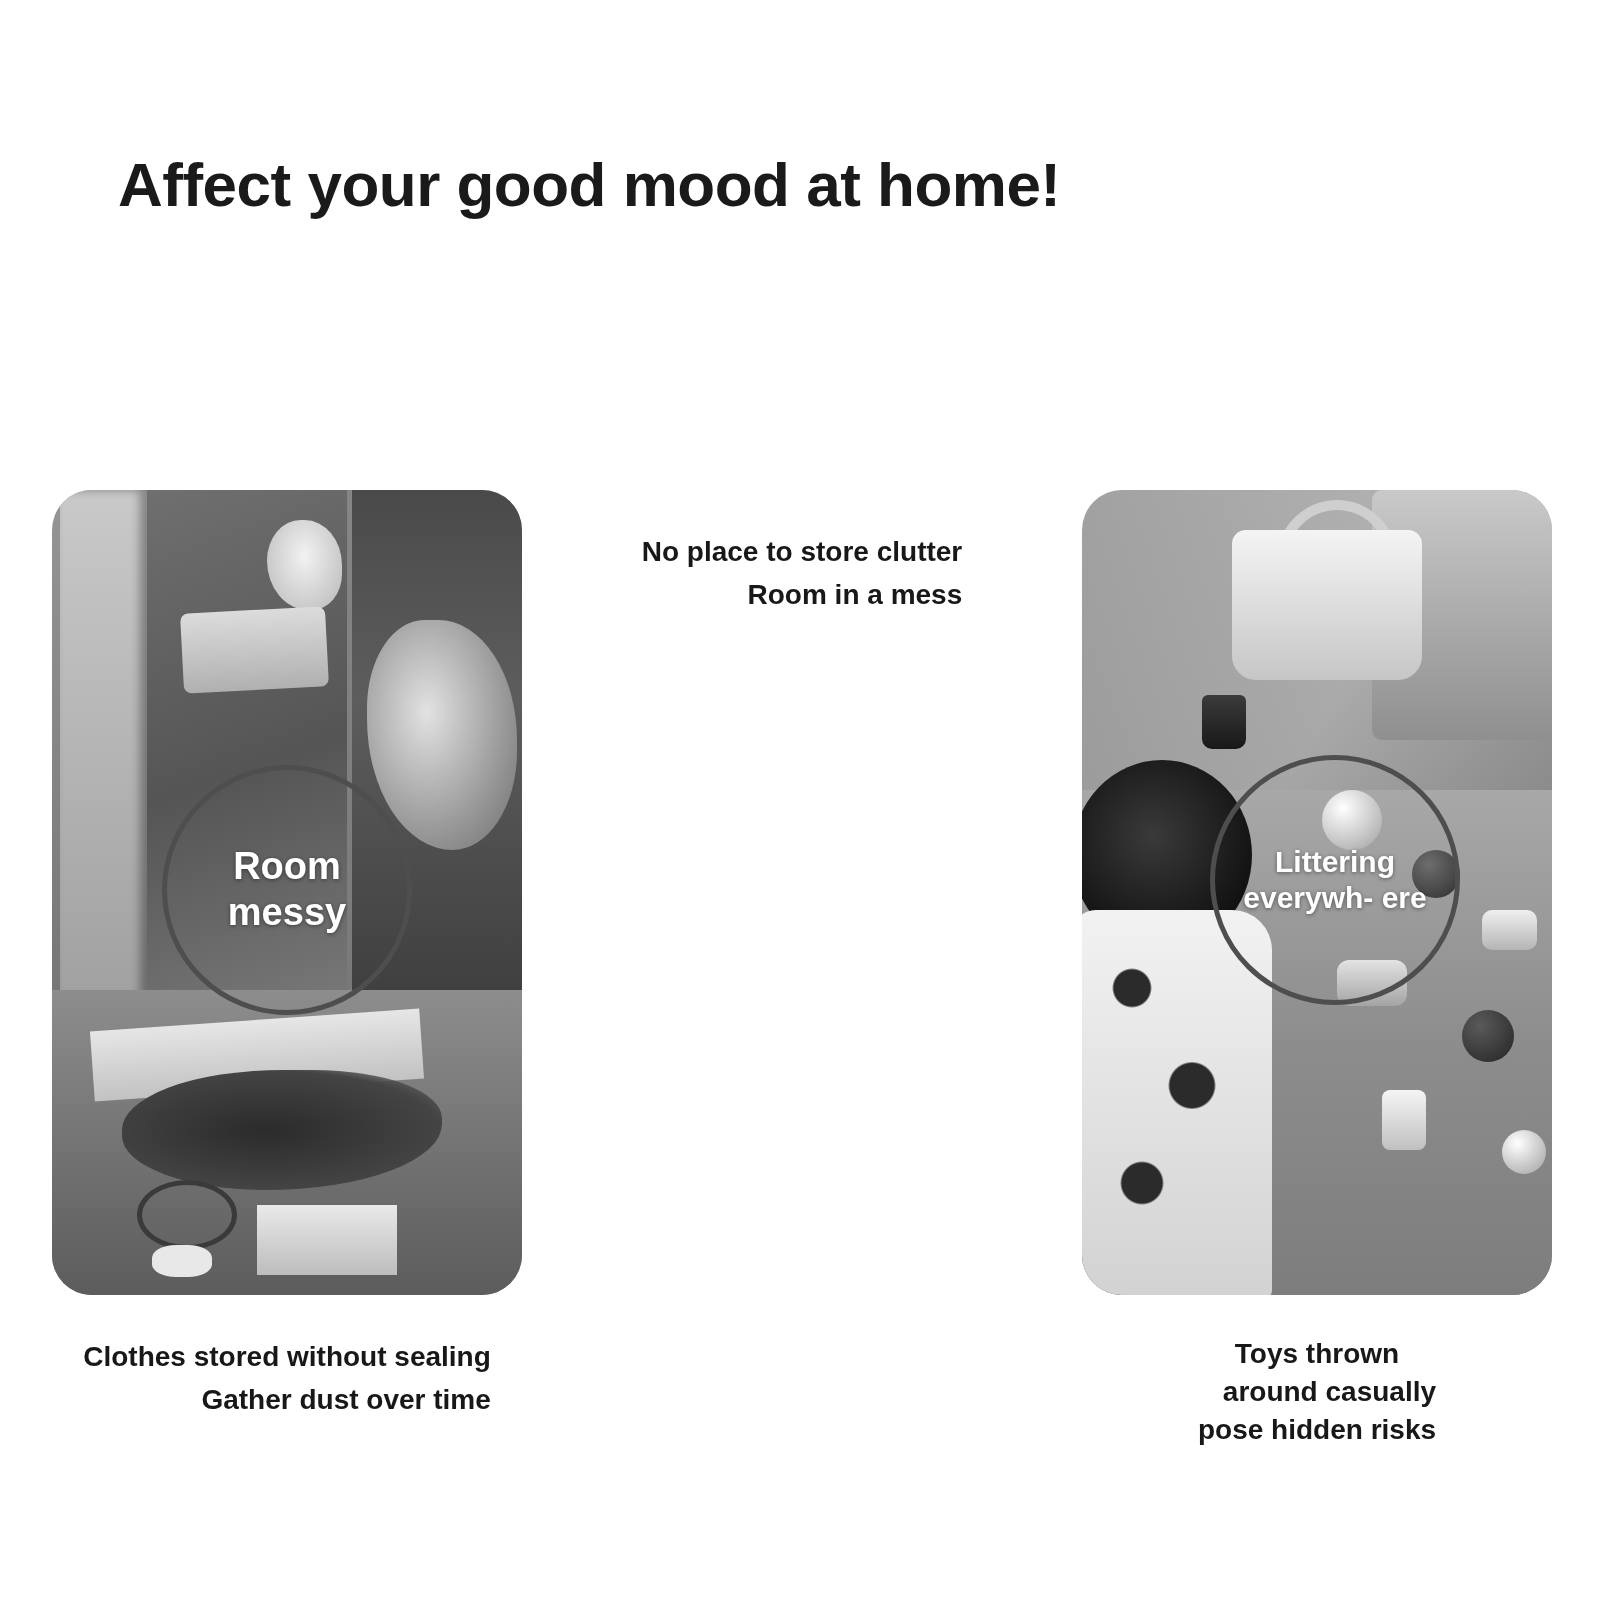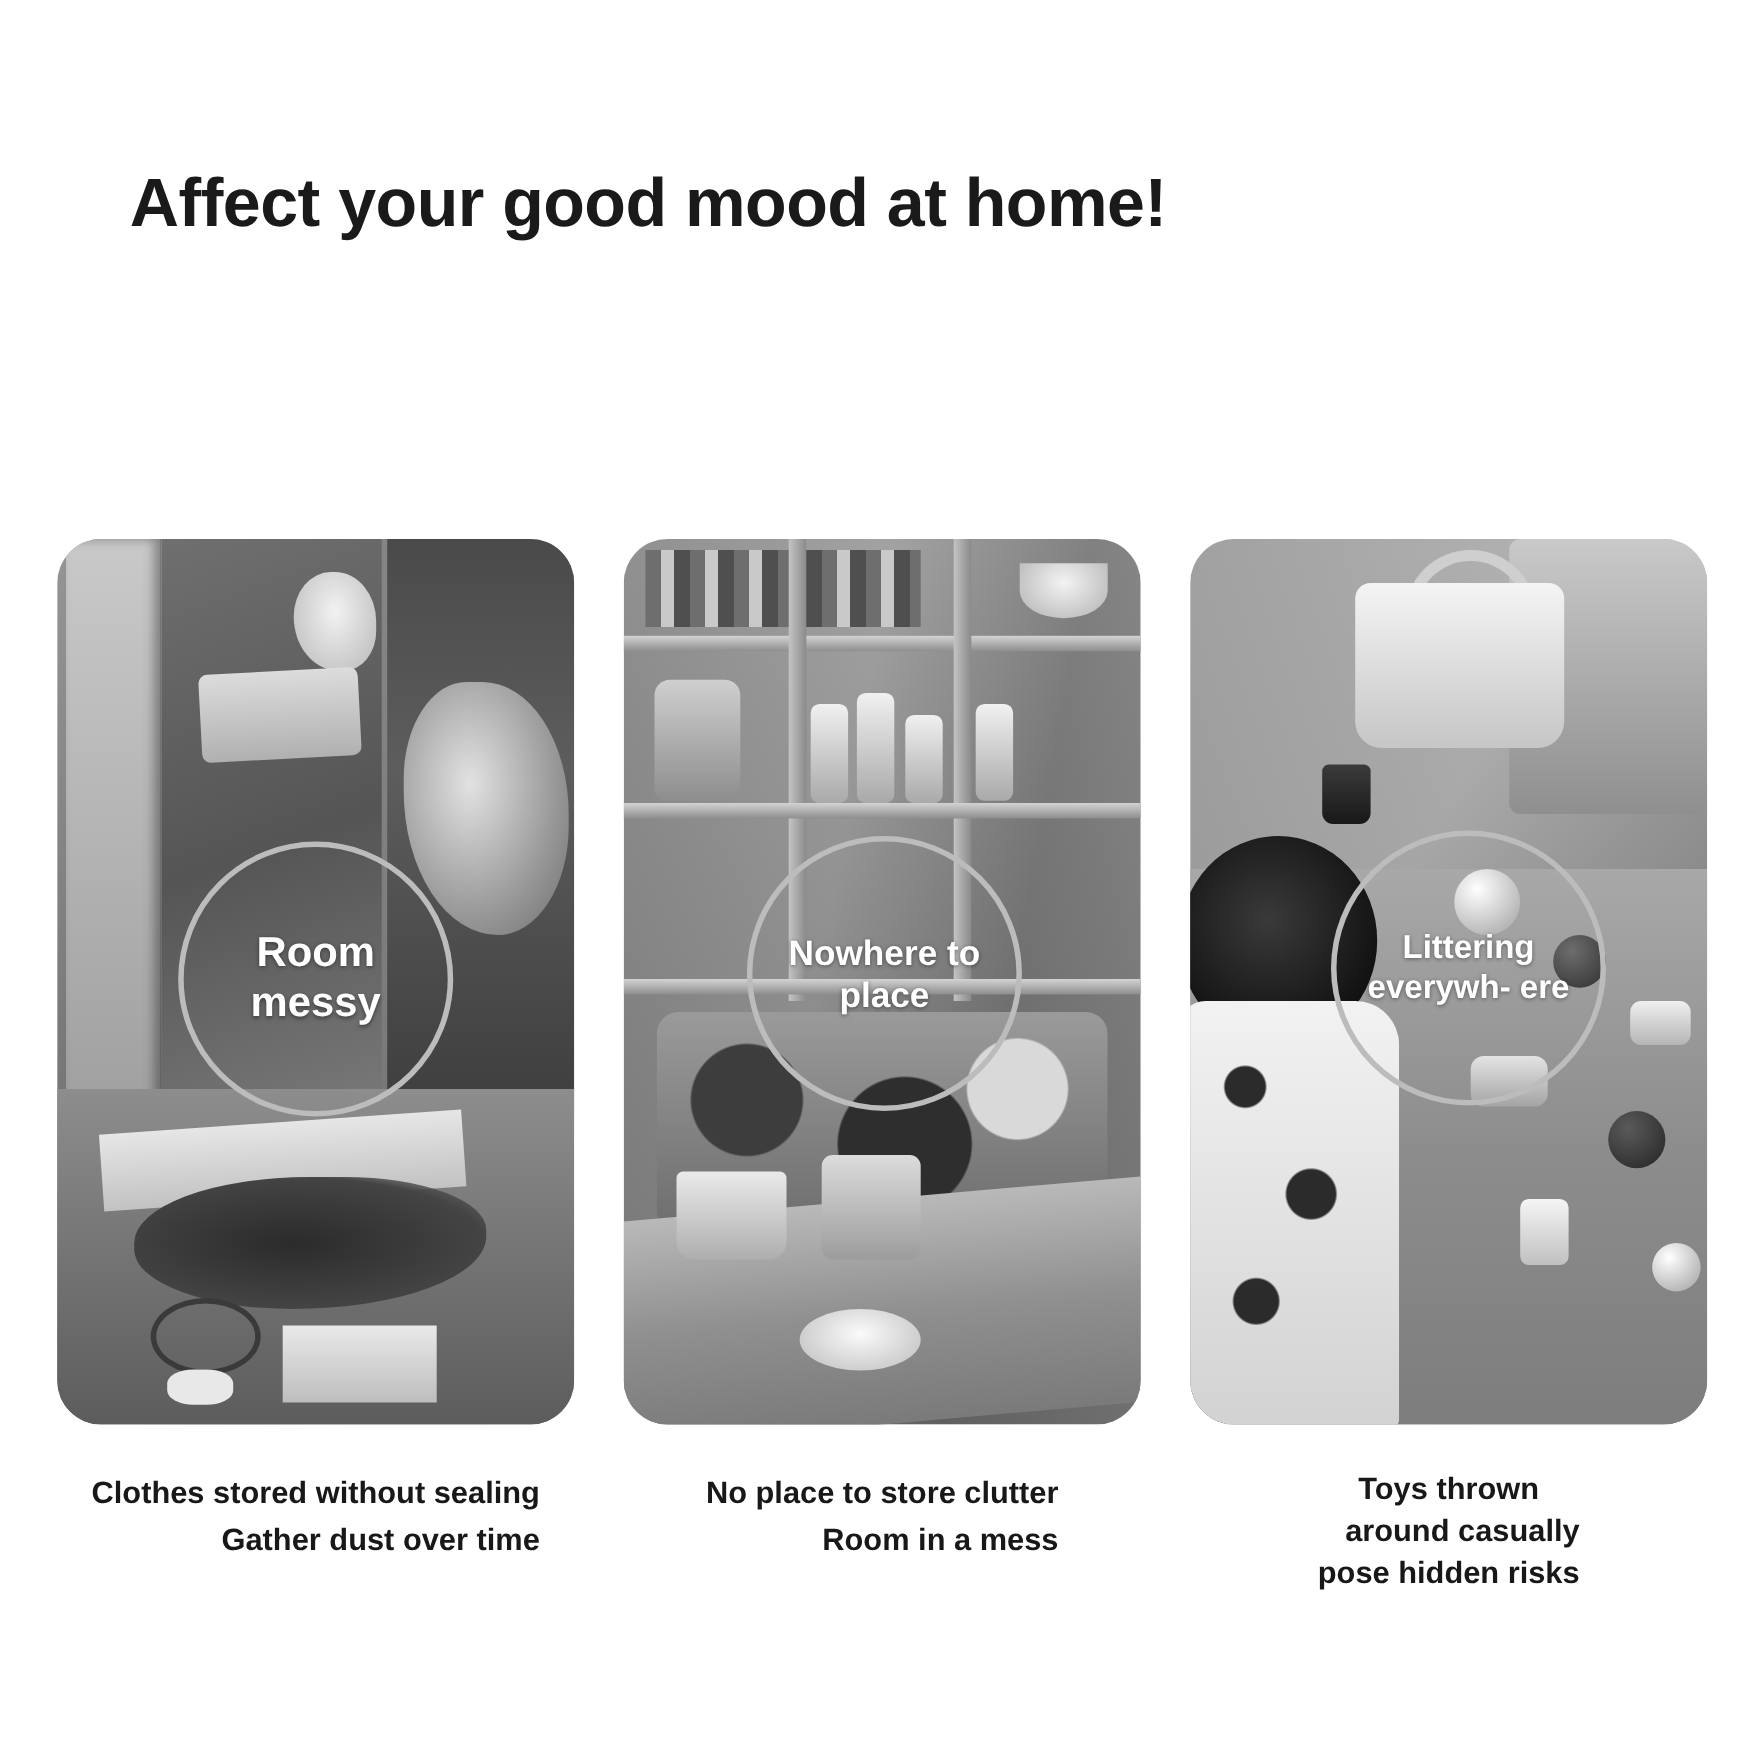--- a/index.html
+++ b/index.html
@@ -251,21 +251,21 @@
   .p3 .t5 { left: 380px; top: 520px; width: 52px; height: 52px; background: radial-gradient(circle at 35% 30%,#5a5a5a,#242424); }
   .p3 .t6 { left: 300px; top: 600px; width: 44px; height: 60px; border-radius: 8px; background: linear-gradient(180deg,#f5f5f5,#c0c0c0); }
   .p3 .t7 { left: 420px; top: 640px; width: 44px; height: 44px; }
   .p3 .cup { position: absolute; left: 120px; top: 205px; width: 44px; height: 54px; border-radius: 6px 6px 10px 10px; background: linear-gradient(180deg,#3b3b3b,#181818); }
 
   
   .circle-label {
     position: absolute;
     width: 250px;
     height: 250px;
-    border: 5px solid #f9a8d4;
+    border: 5px solid #1d4ed8;
     border-radius: 50%;
     display: flex;
     align-items: center;
     justify-content: center;
     text-align: center;
     color: #ffffff;
     font-weight: bold;
     line-height: 1.2;
     box-sizing: border-box;
     padding: 10px;
@@ -315,41 +315,20 @@
         <div class="sock"></div>
         <div class="circle-label c1">Room messy</div>
       </div>
       <div class="caption">
         <span class="line">Clothes stored without sealing</span>
         <span class="line">Gather dust over time</span>
       </div>
     </div>
 
     <div class="card">
-      <div class="photo p2">
-        <div class="bg"></div>
-        <div class="books"></div>
-        <div class="bowl"></div>
-        <div class="shelf s1"></div>
-        <div class="divider d1"></div>
-        <div class="divider d2"></div>
-        <div class="jug"></div>
-        <div class="bottle b1"></div>
-        <div class="bottle b2"></div>
-        <div class="bottle b3"></div>
-        <div class="bottle b4"></div>
-        <div class="shelf s2"></div>
-        <div class="shelf s3"></div>
-        <div class="pile"></div>
-        <div class="counter"></div>
-        <div class="bucket"></div>
-        <div class="pot"></div>
-        <div class="dish"></div>
-        <div class="circle-label c2">Nowhere to place</div>
-      </div>
       <div class="caption">
         <span class="line">No place to store clutter</span>
         <span class="line">Room in a mess</span>
       </div>
     </div>
 
     <div class="card">
       <div class="photo p3">
         <div class="bg"></div>
         <div class="sofa"></div>

